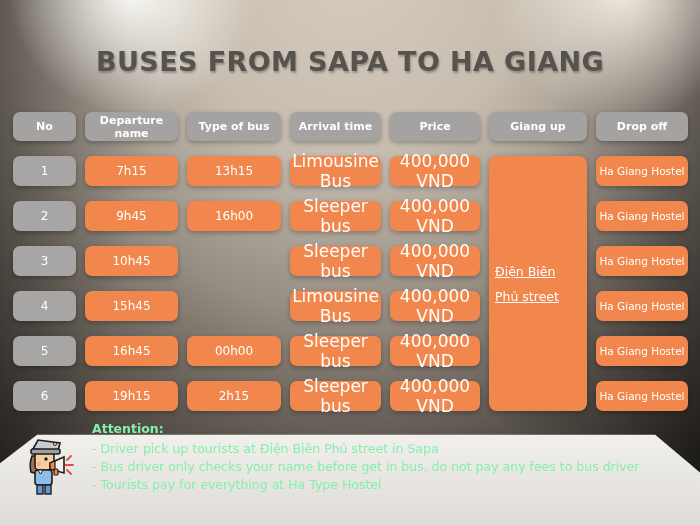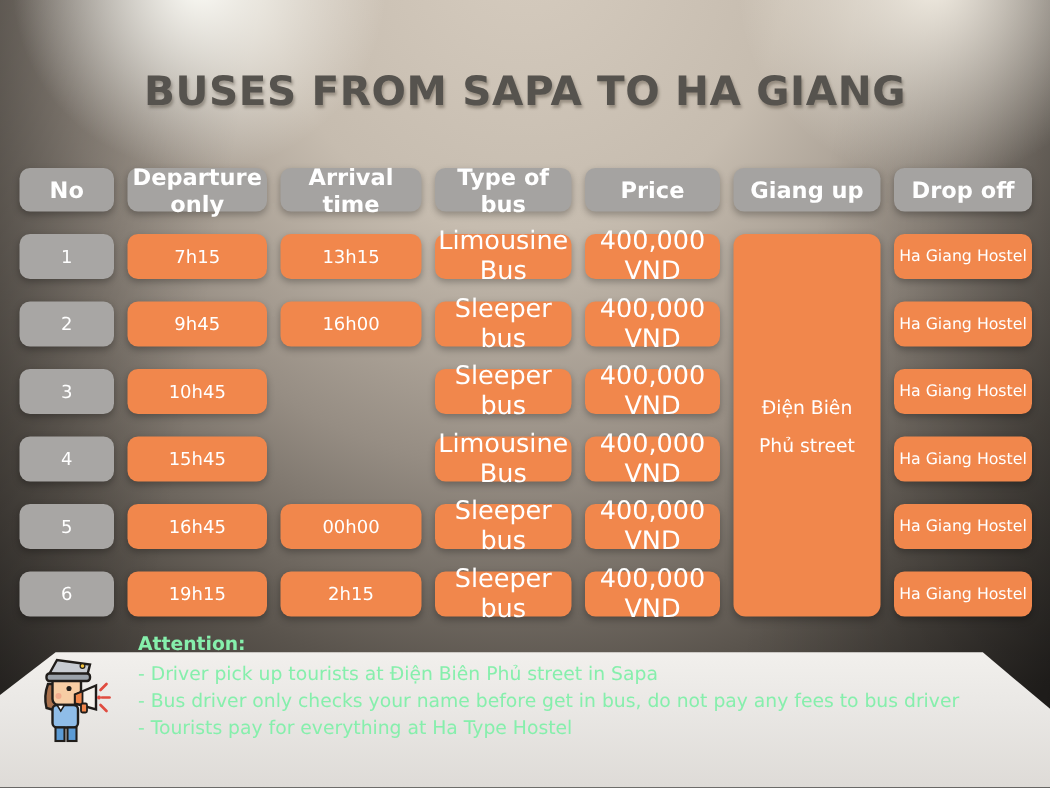--- a/index.html
+++ b/index.html
@@ -24,49 +24,49 @@
     font-size:27px;font-weight:bold;letter-spacing:0.4px;color:#56534e;
     text-shadow:1px 2px 2px rgba(55,45,35,0.35);}
 
   .grid{position:absolute;left:13px;top:112px;display:grid;
     grid-template-columns:63px 93px 94px 91px 90px 98px 92px;
     grid-template-rows:29px repeat(6,30px);
     column-gap:9px;row-gap:15px;}
 
   .cell{border-radius:7px;display:flex;align-items:center;justify-content:center;
     color:#fff;text-align:center;box-shadow:0 2px 5px rgba(0,0,0,0.28);}
-  .hcell{background:#a5a3a1;font-weight:bold;font-size:15px;}
+  .hcell{background:#a5a3a1;font-weight:bold;font-size:11px;}
   .ncell{background:#a8a6a4;font-size:12px;}
   .ocell{background:#f1874c;font-size:17px;}
   .time{font-size:12px;}
   .drop{font-size:10.5px;}
   .pickup{grid-column:6;grid-row:2/8;background:#f1874c;border-radius:8px;
     display:flex;align-items:center;justify-content:center;color:#fff;
-    font-size:12.5px;text-align:center;line-height:2.0;box-shadow:0 2px 6px rgba(0,0,0,0.3);padding:0 6px;}
+    font-size:12.5px;line-height:2.0;box-shadow:0 2px 6px rgba(0,0,0,0.3);padding:0 6px;text-decoration:underline;}
 
   .attention{position:absolute;left:92px;top:420px;color:#86efac;font-size:12.5px;line-height:18px;}
   .attention .head{font-weight:bold;margin-bottom:2px;}
 
   .mascot{position:absolute;left:24px;top:436px;width:52px;height:70px;}
 </style>
 </head>
 <body>
 
 <div class="stage">
   <div class="wall"></div>
   <div class="floor"></div>
 
   <div class="title">BUSES FROM SAPA TO HA GIANG</div>
 
   <div class="grid">
 
     <div class="cell hcell">No</div>
-    <div class="cell hcell">Departure only</div>
+    <div class="cell hcell">Departure name</div>
+    <div class="cell hcell">Type of bus</div>
     <div class="cell hcell">Arrival time</div>
-    <div class="cell hcell">Type of bus</div>
     <div class="cell hcell">Price</div>
     <div class="cell hcell">Giang up</div>
     <div class="cell hcell">Drop off</div>
 
     <div class="pickup">Điện Biên Phủ street</div>
 
     <div class="cell ncell" style="grid-row:2;grid-column:1">1</div>
     <div class="cell ocell time" style="grid-row:2;grid-column:2">7h15</div>
     <div class="cell ocell time" style="grid-row:2;grid-column:3">13h15</div>
     <div class="cell ocell" style="grid-row:2;grid-column:4">Limousine Bus</div>

